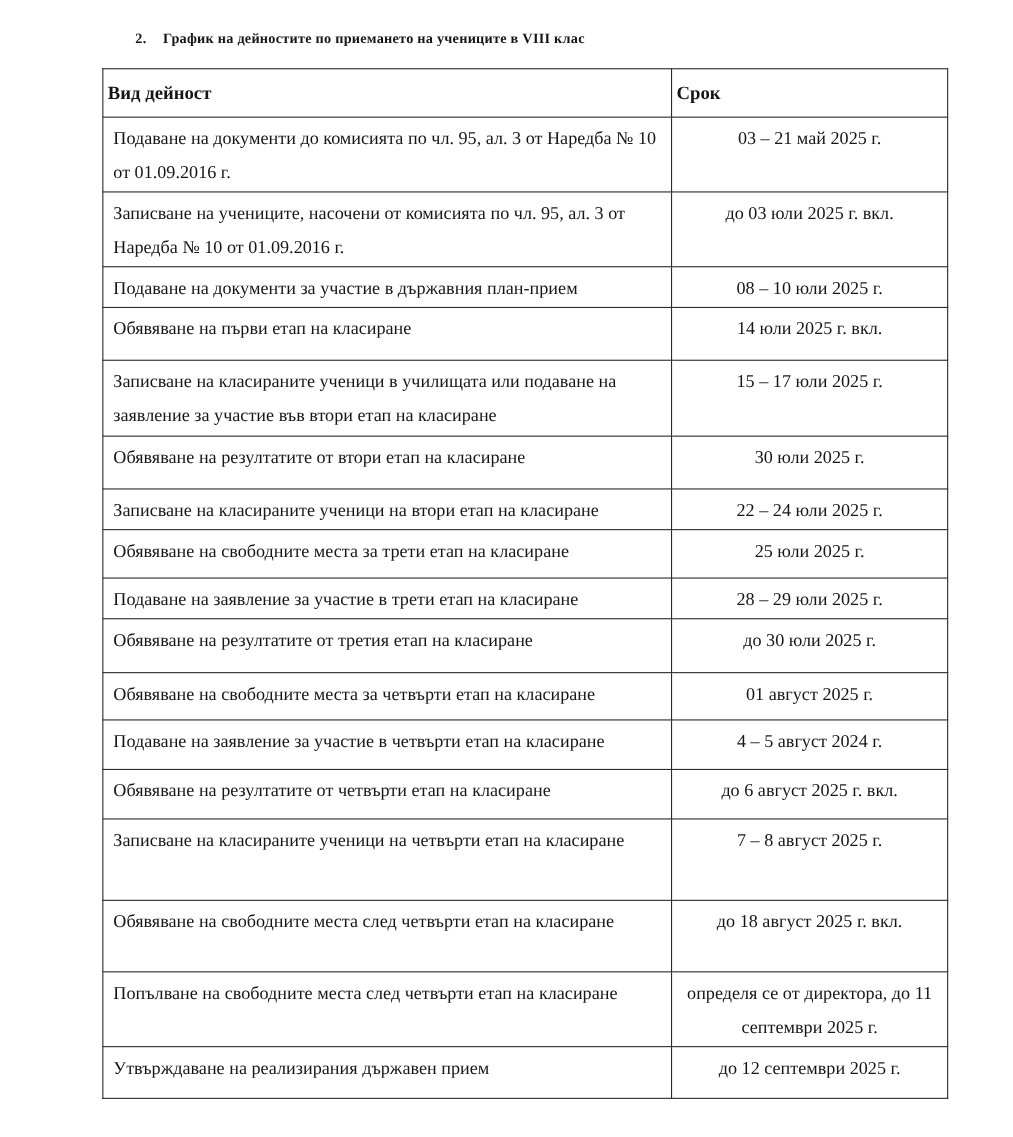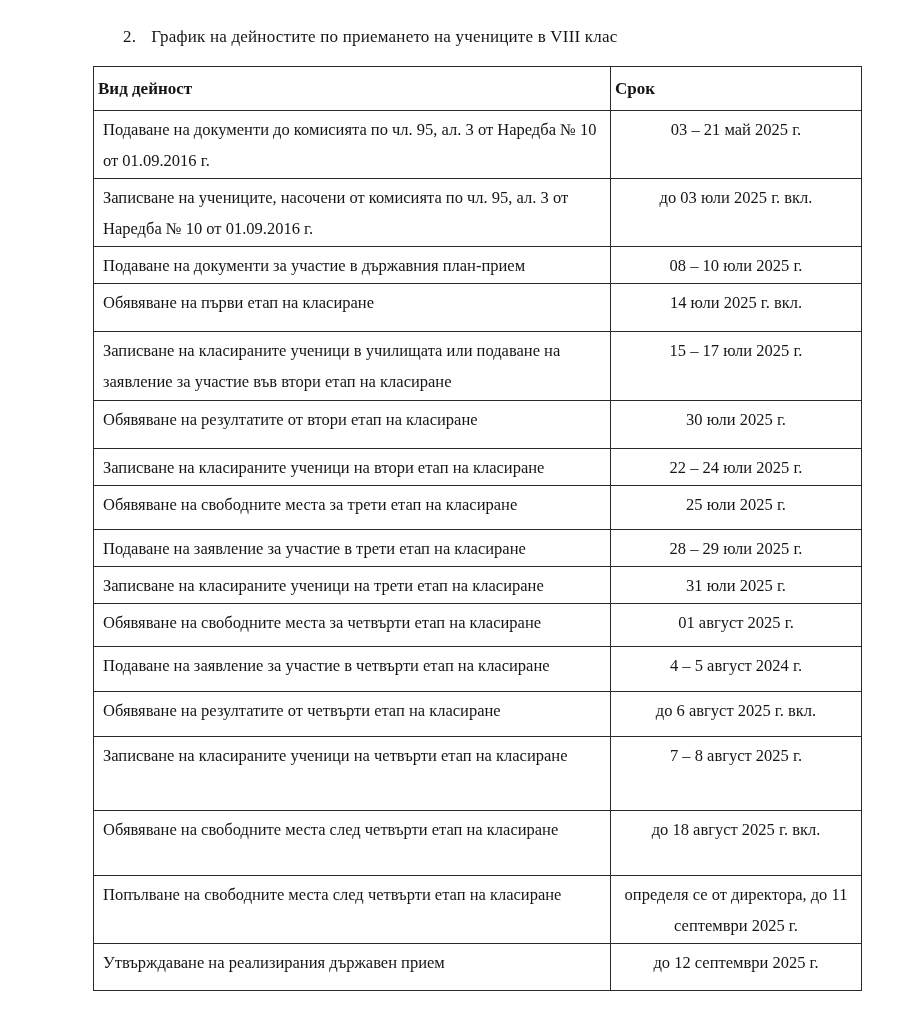--- a/index.html
+++ b/index.html
@@ -15,22 +15,22 @@
     overflow: hidden;
   }
   .page {
     position: relative;
     width: 921px;
     height: 1034px;
   }
   .title {
     margin: 0;
     padding: 27px 0 0 123px;
-    font-size: 17px;
-    font-weight: normal;
+    font-size: 13px;
+    font-weight: bold;
     letter-spacing: 0.2px;
     white-space: nowrap;
   }
   .title .num {
     display: inline-block;
     margin-right: 15px;
   }
   table.schedule {
     border-collapse: collapse;
     table-layout: fixed;
@@ -115,23 +115,23 @@
         <td class="term">22 – 24 юли 2025 г.</td>
       </tr>
       <tr style="height:44px">
         <td class="act">Обявяване на свободните места за трети етап на класиране</td>
         <td class="term">25 юли 2025 г.</td>
       </tr>
       <tr style="height:31px">
         <td class="act">Подаване на заявление за участие в трети етап на класиране</td>
         <td class="term">28 – 29 юли 2025 г.</td>
       </tr>
-      <tr style="height:30px">
-        <td class="act">Записване на класираните ученици на трети етап на класиране</td>
-        <td class="term">31 юли 2025 г.</td>
+      <tr style="height:49px">
+        <td class="act">Обявяване на резултатите от третия етап на класиране</td>
+        <td class="term">до 30 юли 2025 г.</td>
       </tr>
       <tr style="height:43px">
         <td class="act">Обявяване на свободните места за четвърти етап на класиране</td>
         <td class="term">01 август 2025 г.</td>
       </tr>
       <tr style="height:45px">
         <td class="act">Подаване на заявление за участие в четвърти етап на класиране</td>
         <td class="term">4 – 5 август 2024 г.</td>
       </tr>
       <tr style="height:45px">

